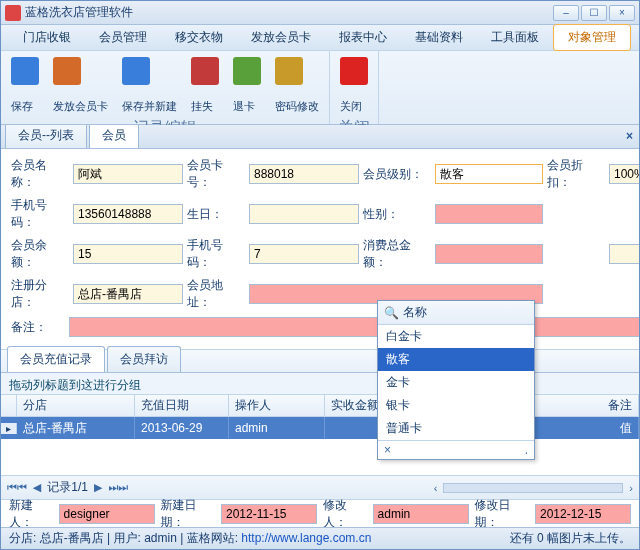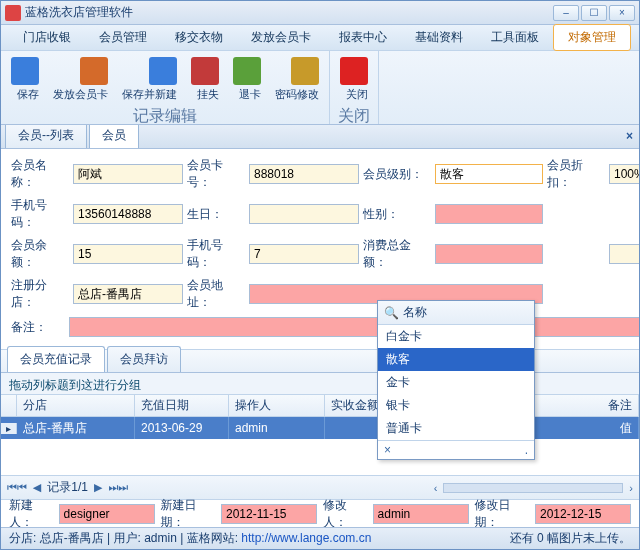--- a/index.html
+++ b/index.html
@@ -9,21 +9,21 @@
 .titlebar .ico{width:16px;height:16px;background:#d44;margin-right:4px;border-radius:2px}
 .titlebar .title{flex:1;color:#1a3e6e}
 .winbtns{display:flex;gap:2px}
 .winbtn{width:26px;height:16px;background:linear-gradient(#f7fbff,#d9e6f4);border:1px solid #9bb8d9;border-radius:2px;display:flex;align-items:center;justify-content:center;color:#2a5a9a;font-size:10px;cursor:pointer}
 .menubar{height:26px;background:linear-gradient(#eaf2fb,#d5e4f3);display:flex;align-items:center;padding:0 8px;border-bottom:1px solid #c0d4ea}
 .menuitem{padding:4px 14px;color:#12345a;cursor:pointer}
 .menuitem.active{background:#fff;border:1px solid #f3b24a;border-radius:3px;color:#c26a00}
 .ribbon{height:74px;background:linear-gradient(#eff5fc,#e2edf8);border-bottom:1px solid #a8c0de;display:flex}
 .rgroup{border-right:1px solid #c0d4ea;display:flex;flex-direction:column;align-items:center;padding:4px 6px}
 .rbtns{display:flex;gap:6px;flex:1}
-.rbtn{display:flex;flex-direction:column;align-items:flex-end;justify-content:flex-end;gap:2px;padding:2px 4px;cursor:pointer;min-width:34px}
+.rbtn{display:flex;flex-direction:column;align-items:flex-start;justify-content:flex-end;gap:14px;padding:2px 4px;cursor:pointer;min-width:34px}
 .ricon{width:28px;height:28px;border-radius:3px}
 .rlabel{color:#1a3e6e;font-size:11px}
 .rgname{color:#5a7aa3;font-size:16px;margin-top:2px}
 .tabbar{height:24px;background:linear-gradient(#e6eef8,#d3e1f0);display:flex;align-items:flex-end;padding-left:4px;border-bottom:1px solid #a8c0de;position:relative}
 .tab{padding:4px 12px;border:1px solid #9bb8d9;border-bottom:none;margin-right:2px;background:linear-gradient(#f4f8fd,#e3edf7);color:#1a3e6e;border-radius:3px 3px 0 0;cursor:pointer}
 .tab.active{background:#fff}
 .tabx{position:absolute;right:6px;top:4px;color:#2a5a9a;cursor:pointer;font-weight:bold}
 .form{padding:8px 10px;background:#fff;display:grid;grid-template-columns:58px 110px 58px 110px 68px 108px 58px 60px;gap:6px 4px;align-items:center}
 .lbl{color:#1a3e6e;text-align:left}
 .inp{height:20px;border:1px solid #a8bdd6;background:#fdf7df;padding:0 4px;width:100%}

